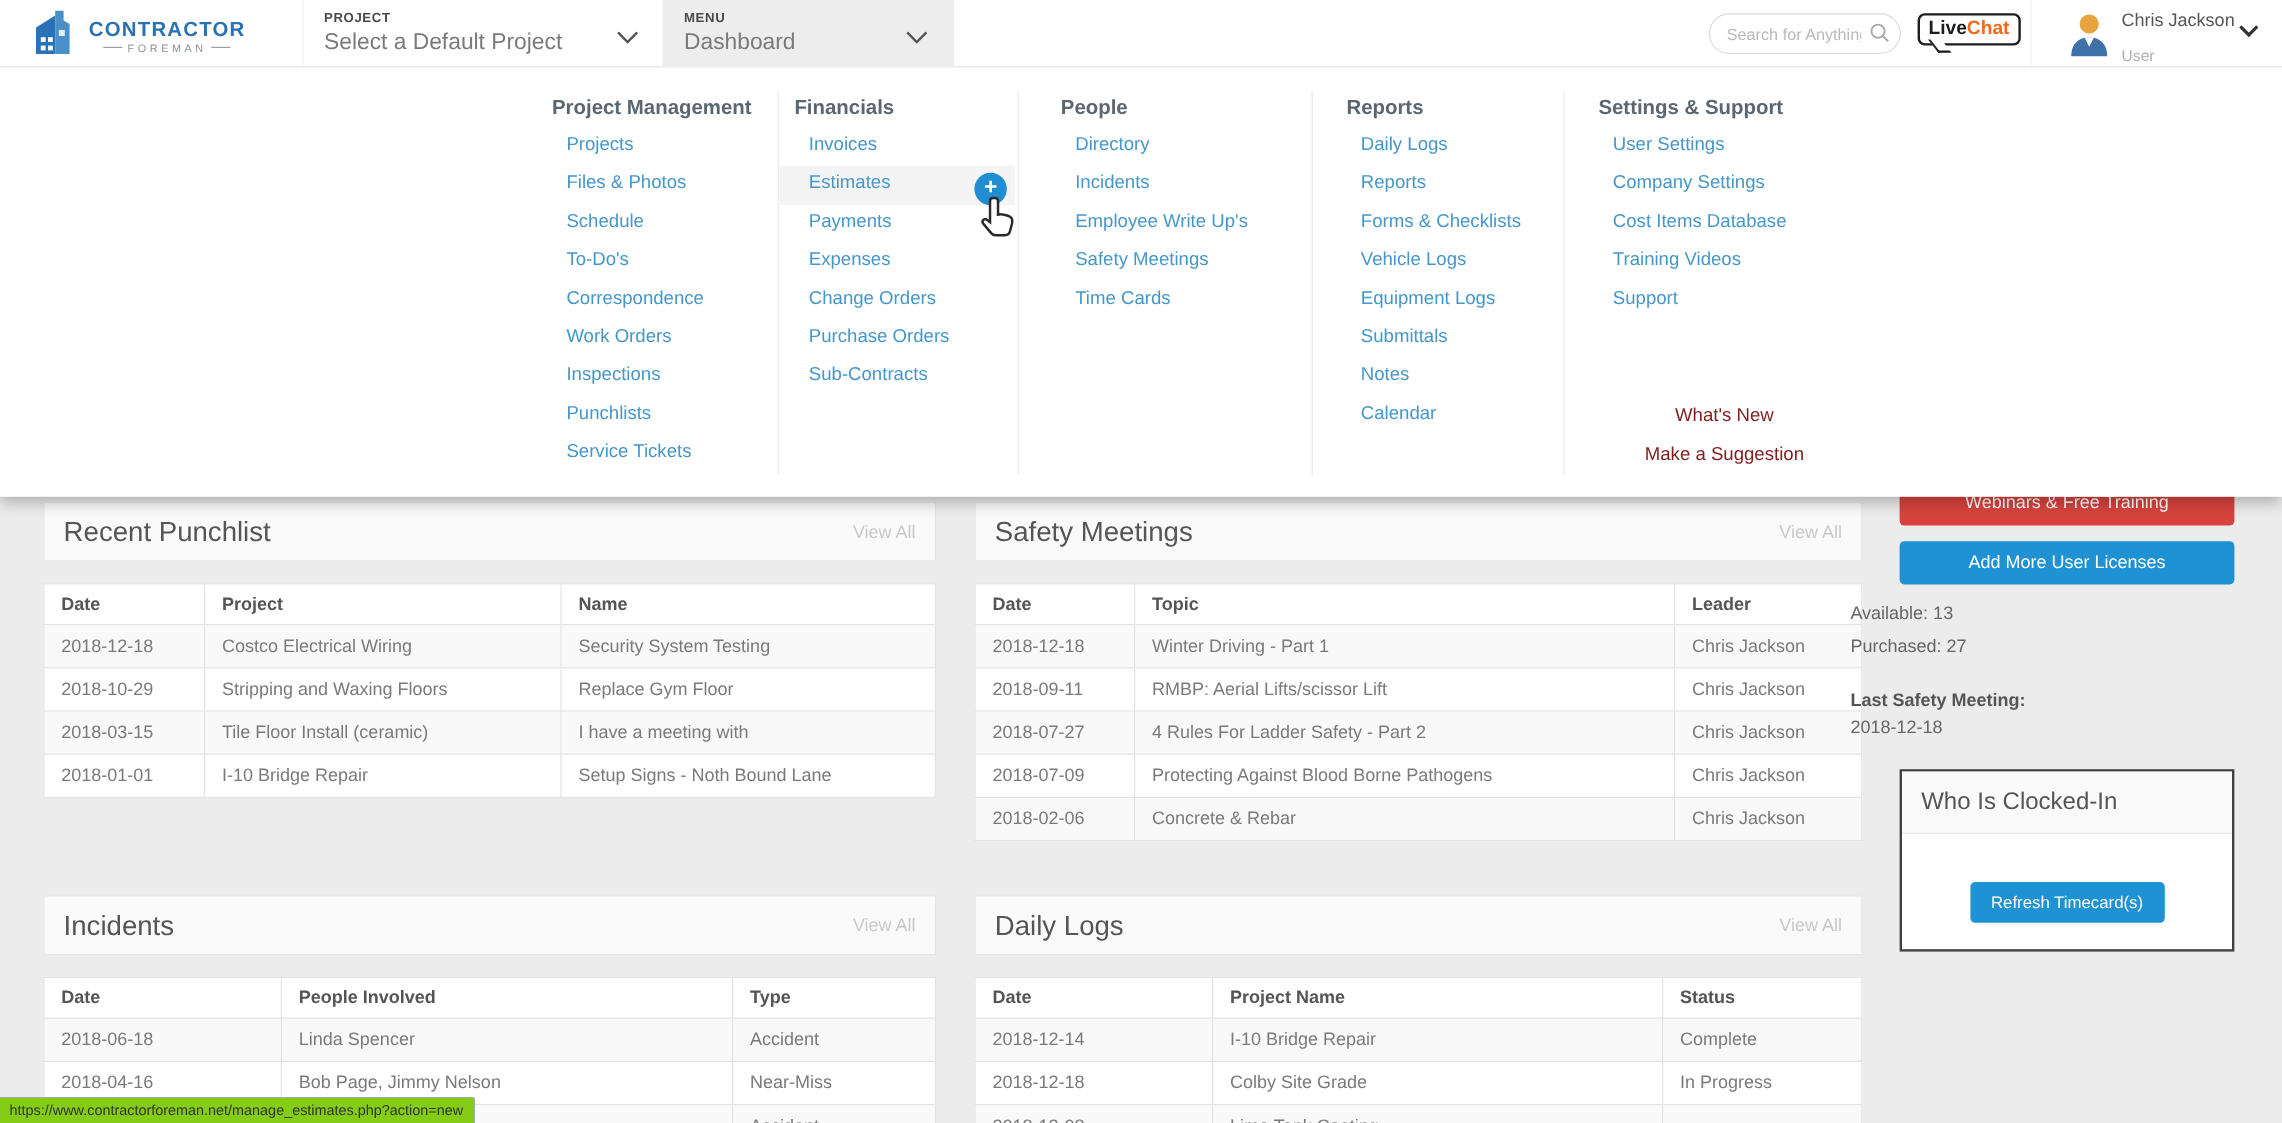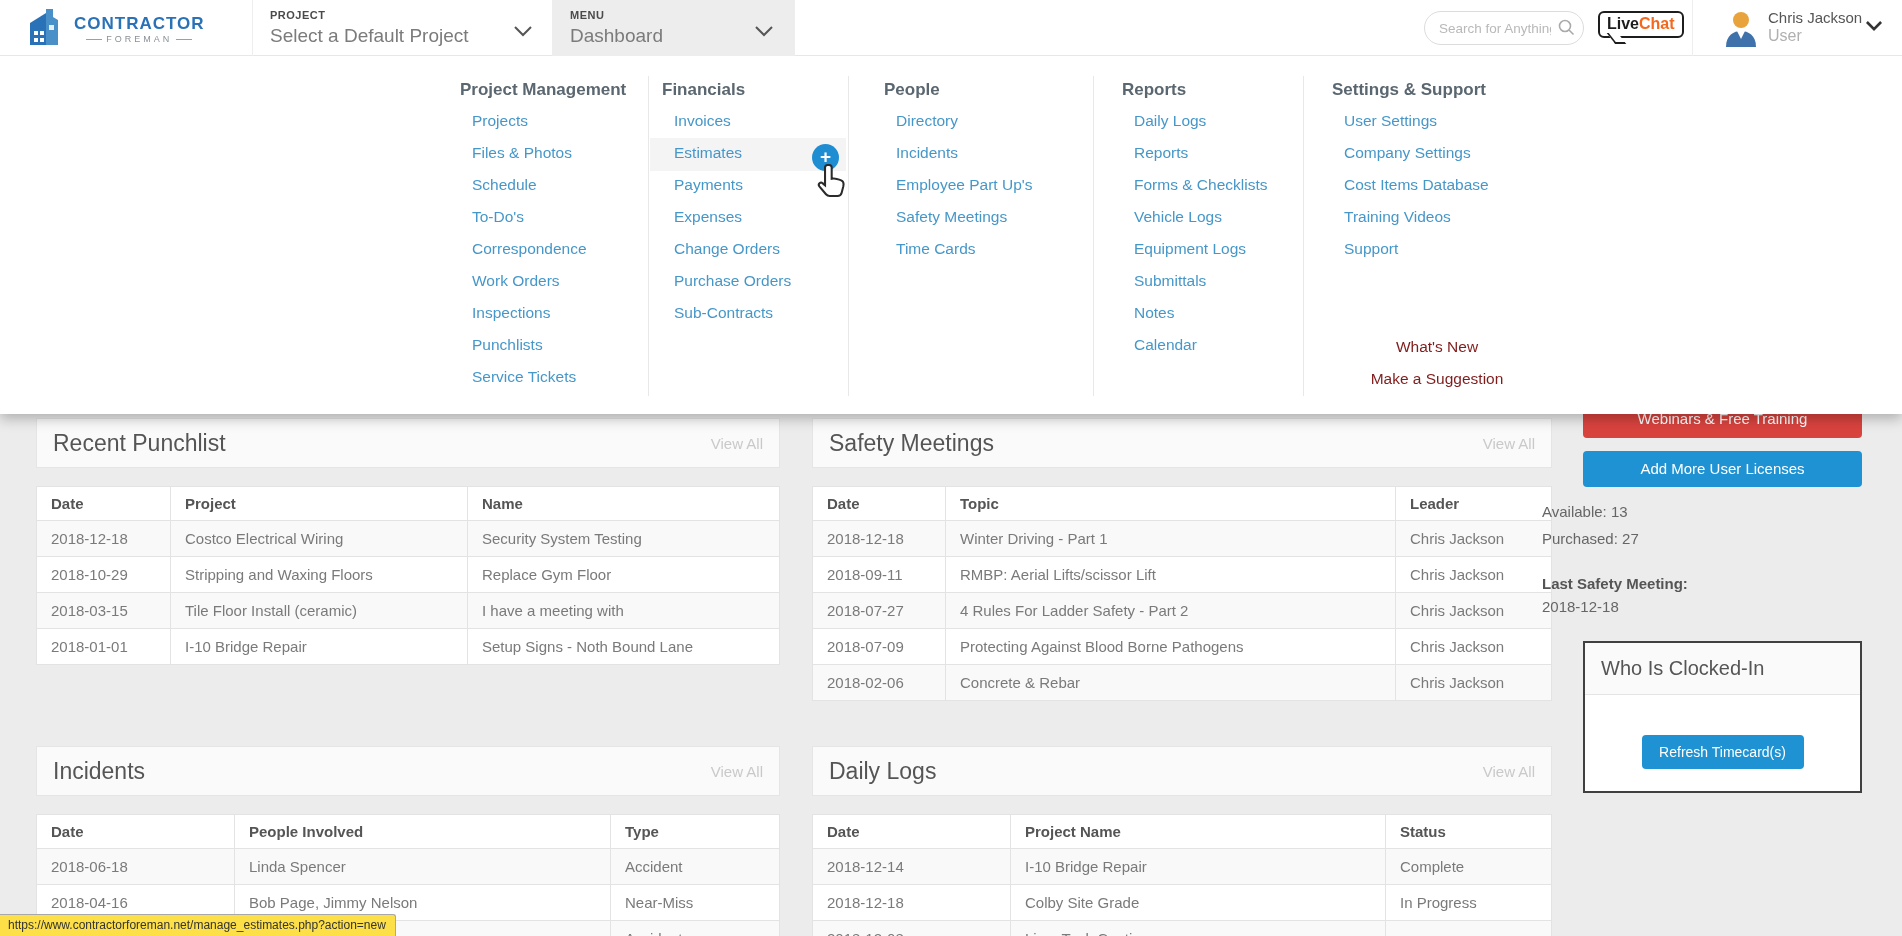--- a/index.html
+++ b/index.html
@@ -30,21 +30,21 @@
   .search-input::placeholder { color:#b9b9b9; }
   .search-icon { position:absolute; right:9px; top:8px; }
   .livechat { position:absolute; left:1598px; top:11px; border:2px solid #1d1d1d; border-radius:6px;
     padding:2px 7px 3px; background:#fff; font-size:16px; font-weight:bold; cursor:pointer; }
   .livechat .lc1 { color:#1d1d1d; } .livechat .lc2 { color:#f4691e; }
   .livechat::after { content:""; position:absolute; left:11px; bottom:-8px; width:9px; height:9px;
     background:#fff; border-left:2px solid #1d1d1d; border-bottom:2px solid #1d1d1d; transform:skewX(38deg); }
   .avatar { position:absolute; left:1722px; top:9px; cursor:pointer; }
   .userbox { position:absolute; left:1768px; top:9px; cursor:pointer; }
   .user-name { font-size:15px; color:#555; }
-  .user-role { font-size:16px; color:#b0b0b0; margin-top:1px; }
+  .user-role { font-size:13px; color:#b0b0b0; margin-top:13px; }
   .user-chev { position:absolute; left:1866px; top:21px; cursor:pointer; }
 
   
   .megamenu { position:absolute; top:56px; left:0; width:1902px; height:358px; background:#fff;
     box-shadow:0 5px 12px rgba(0,0,0,.25); z-index:20; }
   .mm-col { position:absolute; top:0; }
   .mm-title { position:absolute; top:24px; left:0; font-size:17px; font-weight:bold; color:#5b6770; white-space:nowrap; }
   .mm-item { position:absolute; left:12px; font-size:15.5px; color:#4697c9; white-space:nowrap; cursor:pointer; }
   .mm-div { position:absolute; top:20px; width:1px; height:320px; background:#e8e8e8; }
   .mm-highlight { position:absolute; left:650px; top:82px; width:196px; height:33px; background:#f4f4f4; }
@@ -75,21 +75,21 @@
   .side-bold { font-weight:bold; color:#555; }
   .clock-card { position:absolute; left:1583px; top:641px; width:279px; height:152px; background:#fff;
     border:2px solid #404040; }
   .clock-header { height:52px; background:#fafafa; border-bottom:1px solid #e5e5e5;
     display:flex; align-items:center; padding:0 16px; font-size:20px; color:#555; }
   .btn-refresh { position:absolute; left:50%; transform:translateX(-50%); top:92px; width:162px; height:34px;
     background:#1e92d2; color:#fff; border:none; border-radius:4px; font-size:14px; cursor:pointer;
     font-family:"Liberation Sans","DejaVu Sans",sans-serif; }
 
   
-  .statusbar { position:absolute; left:0; bottom:0; height:22px; background:#fde047;
+  .statusbar { position:absolute; left:0; bottom:0; height:22px; background:#84cc16;
     border:1px solid #a8a8a8; border-left:none; border-bottom:none; border-top-right-radius:3px;
     padding:3px 9px 0 8px; font-size:12px; color:#333; z-index:6; white-space:nowrap; }
 </style>
 </head>
 <body>
 
 <div id="stage">
 
   <div class="card-header" style="left:36px; top:418px; width:744px;gap:32px;">
     <span class="card-title">Recent Punchlist</span>
@@ -301,21 +301,21 @@
     <div class="mm-cursor">
       <svg width="38" height="42" viewBox="0 0 24 26">
         <path d="M10.2 1.6c.9 0 1.6.7 1.6 1.6v7.2l1.1-.2c.5-.1 3.4.4 4.9 1.1.9.4 1.5 1.4 1.5 2.4 0 .5-.1 1.1-.2 1.6l-1 3.8c-.3 1.2-1.4 2.1-2.7 2.1h-4.9c-.9 0-1.7-.4-2.3-1.1l-4.2-5c-.5-.6-.4-1.4.1-1.9.5-.5 1.4-.6 1.9-.1l1.6 1.3V3.2c0-.9.7-1.6 1.6-1.6z" fill="#ffffff" stroke="#2b2b2b" stroke-width="1.3"></path>
       </svg>
     </div>
 
     <div class="mm-col" style="left:884px;">
       <div class="mm-title">People</div>
       <div class="mm-item" style="top:56px;">Directory</div>
       <div class="mm-item" style="top:88px;">Incidents</div>
-      <div class="mm-item" style="top:120px;">Employee Part Up's</div>
+      <div class="mm-item" style="top:120px;">Employee Write Up's</div>
       <div class="mm-item" style="top:152px;">Safety Meetings</div>
       <div class="mm-item" style="top:184px;">Time Cards</div>
     </div>
 
     <div class="mm-col" style="left:1122px;">
       <div class="mm-title">Reports</div>
       <div class="mm-item" style="top:56px;">Daily Logs</div>
       <div class="mm-item" style="top:88px;">Reports</div>
       <div class="mm-item" style="top:120px;">Forms &amp; Checklists</div>
       <div class="mm-item" style="top:152px;">Vehicle Logs</div>

